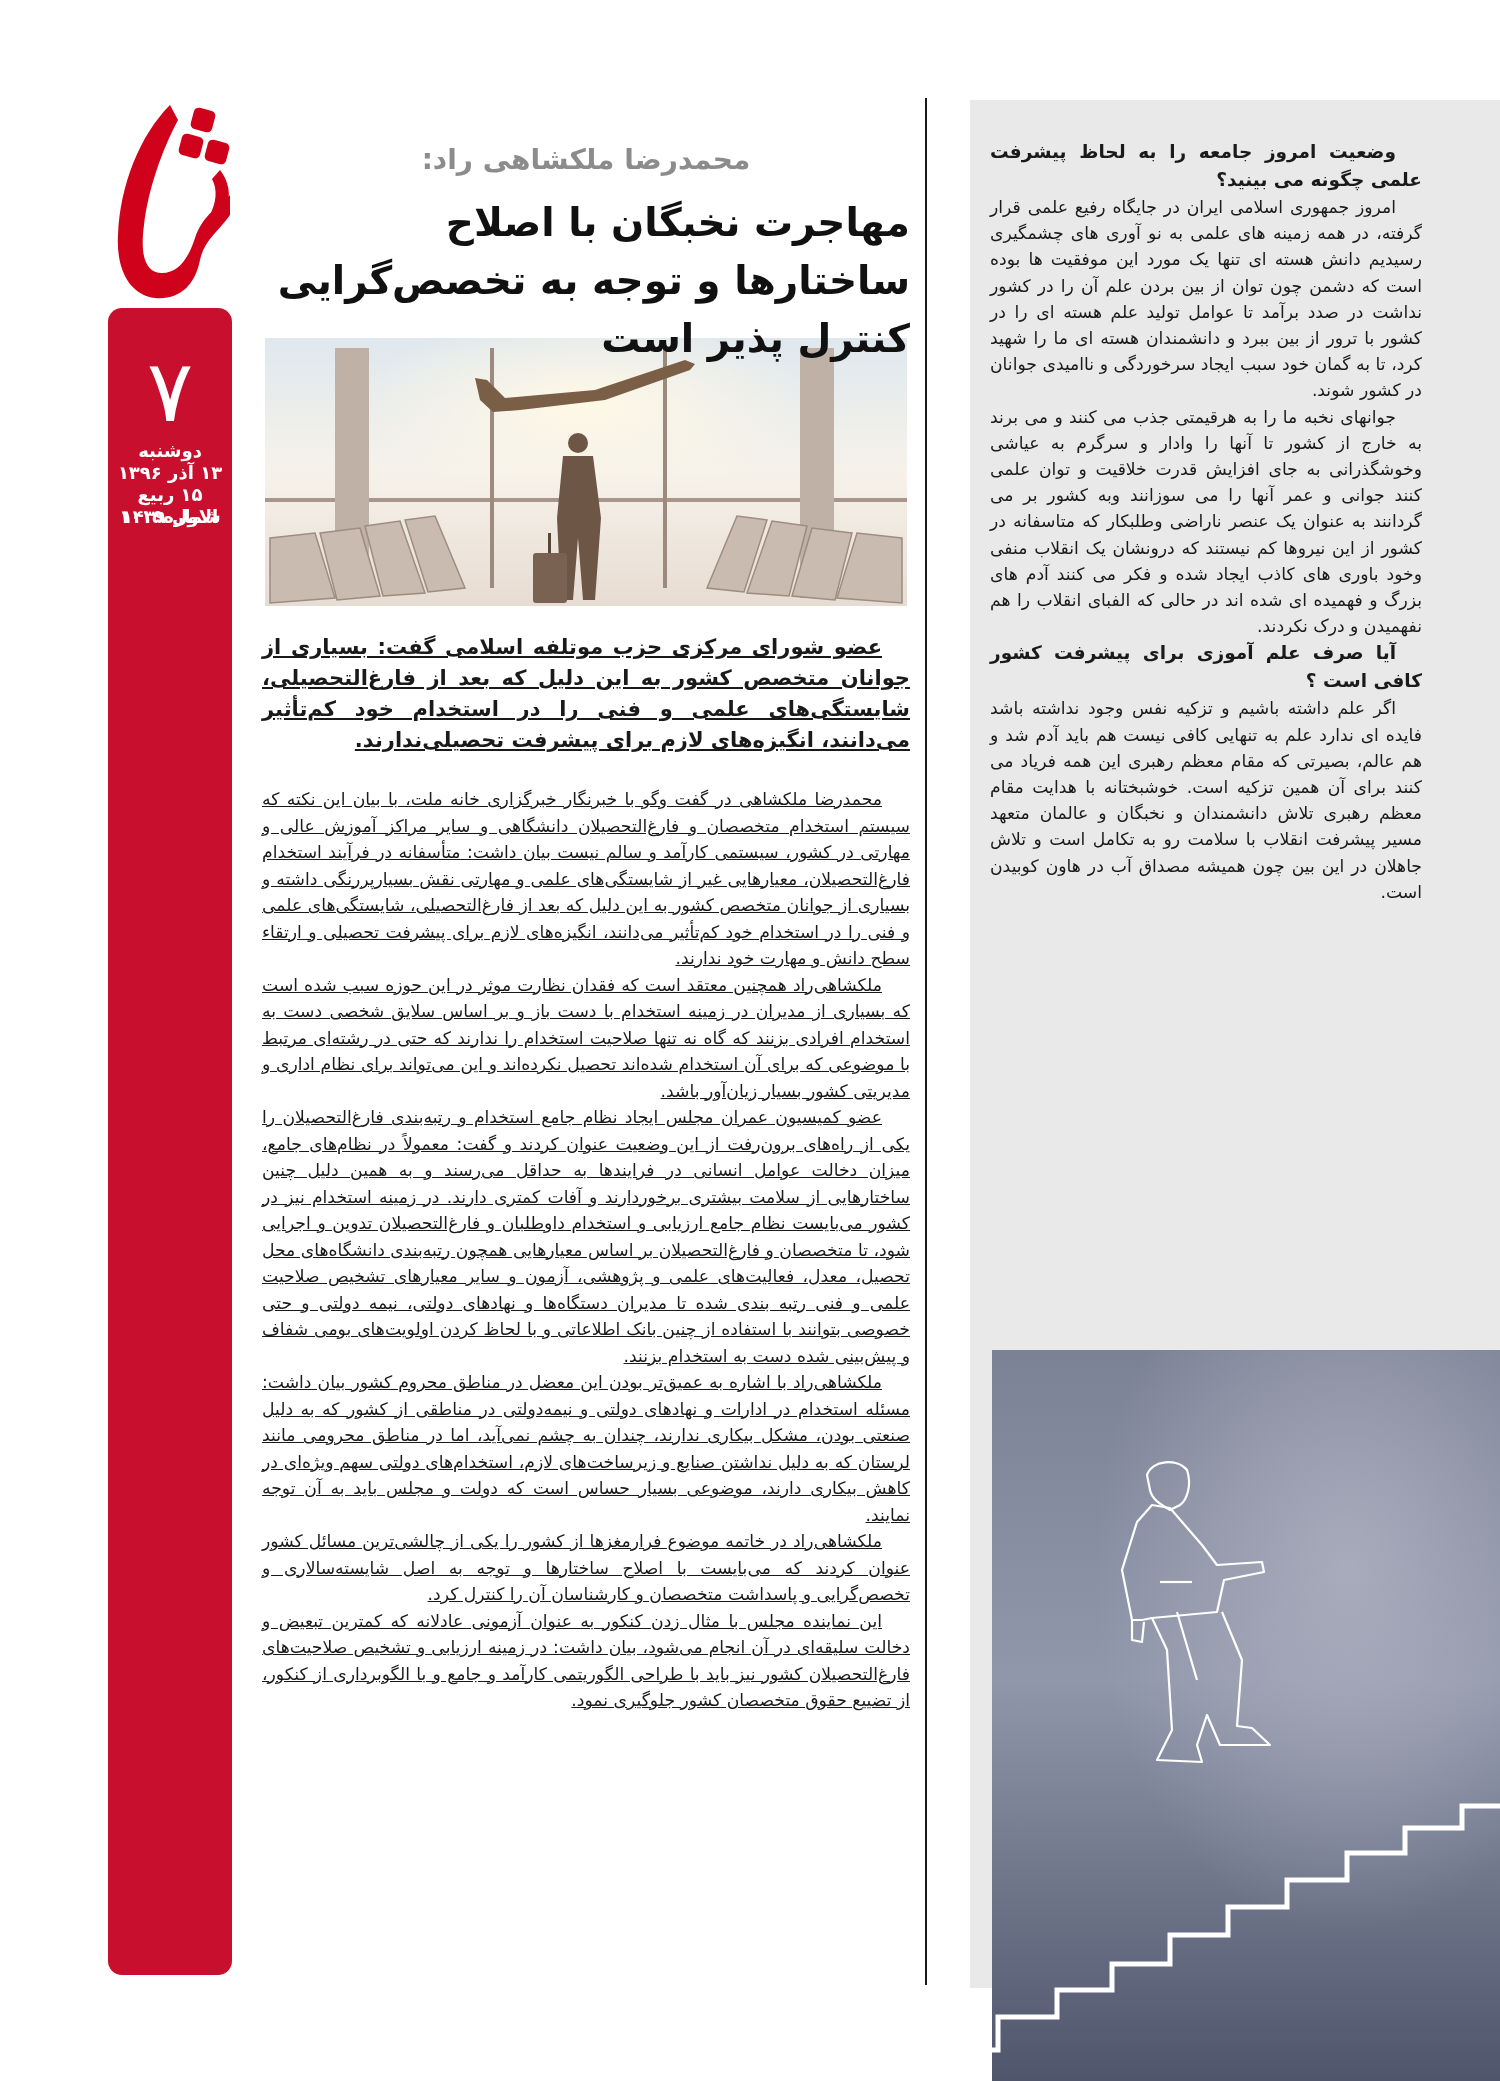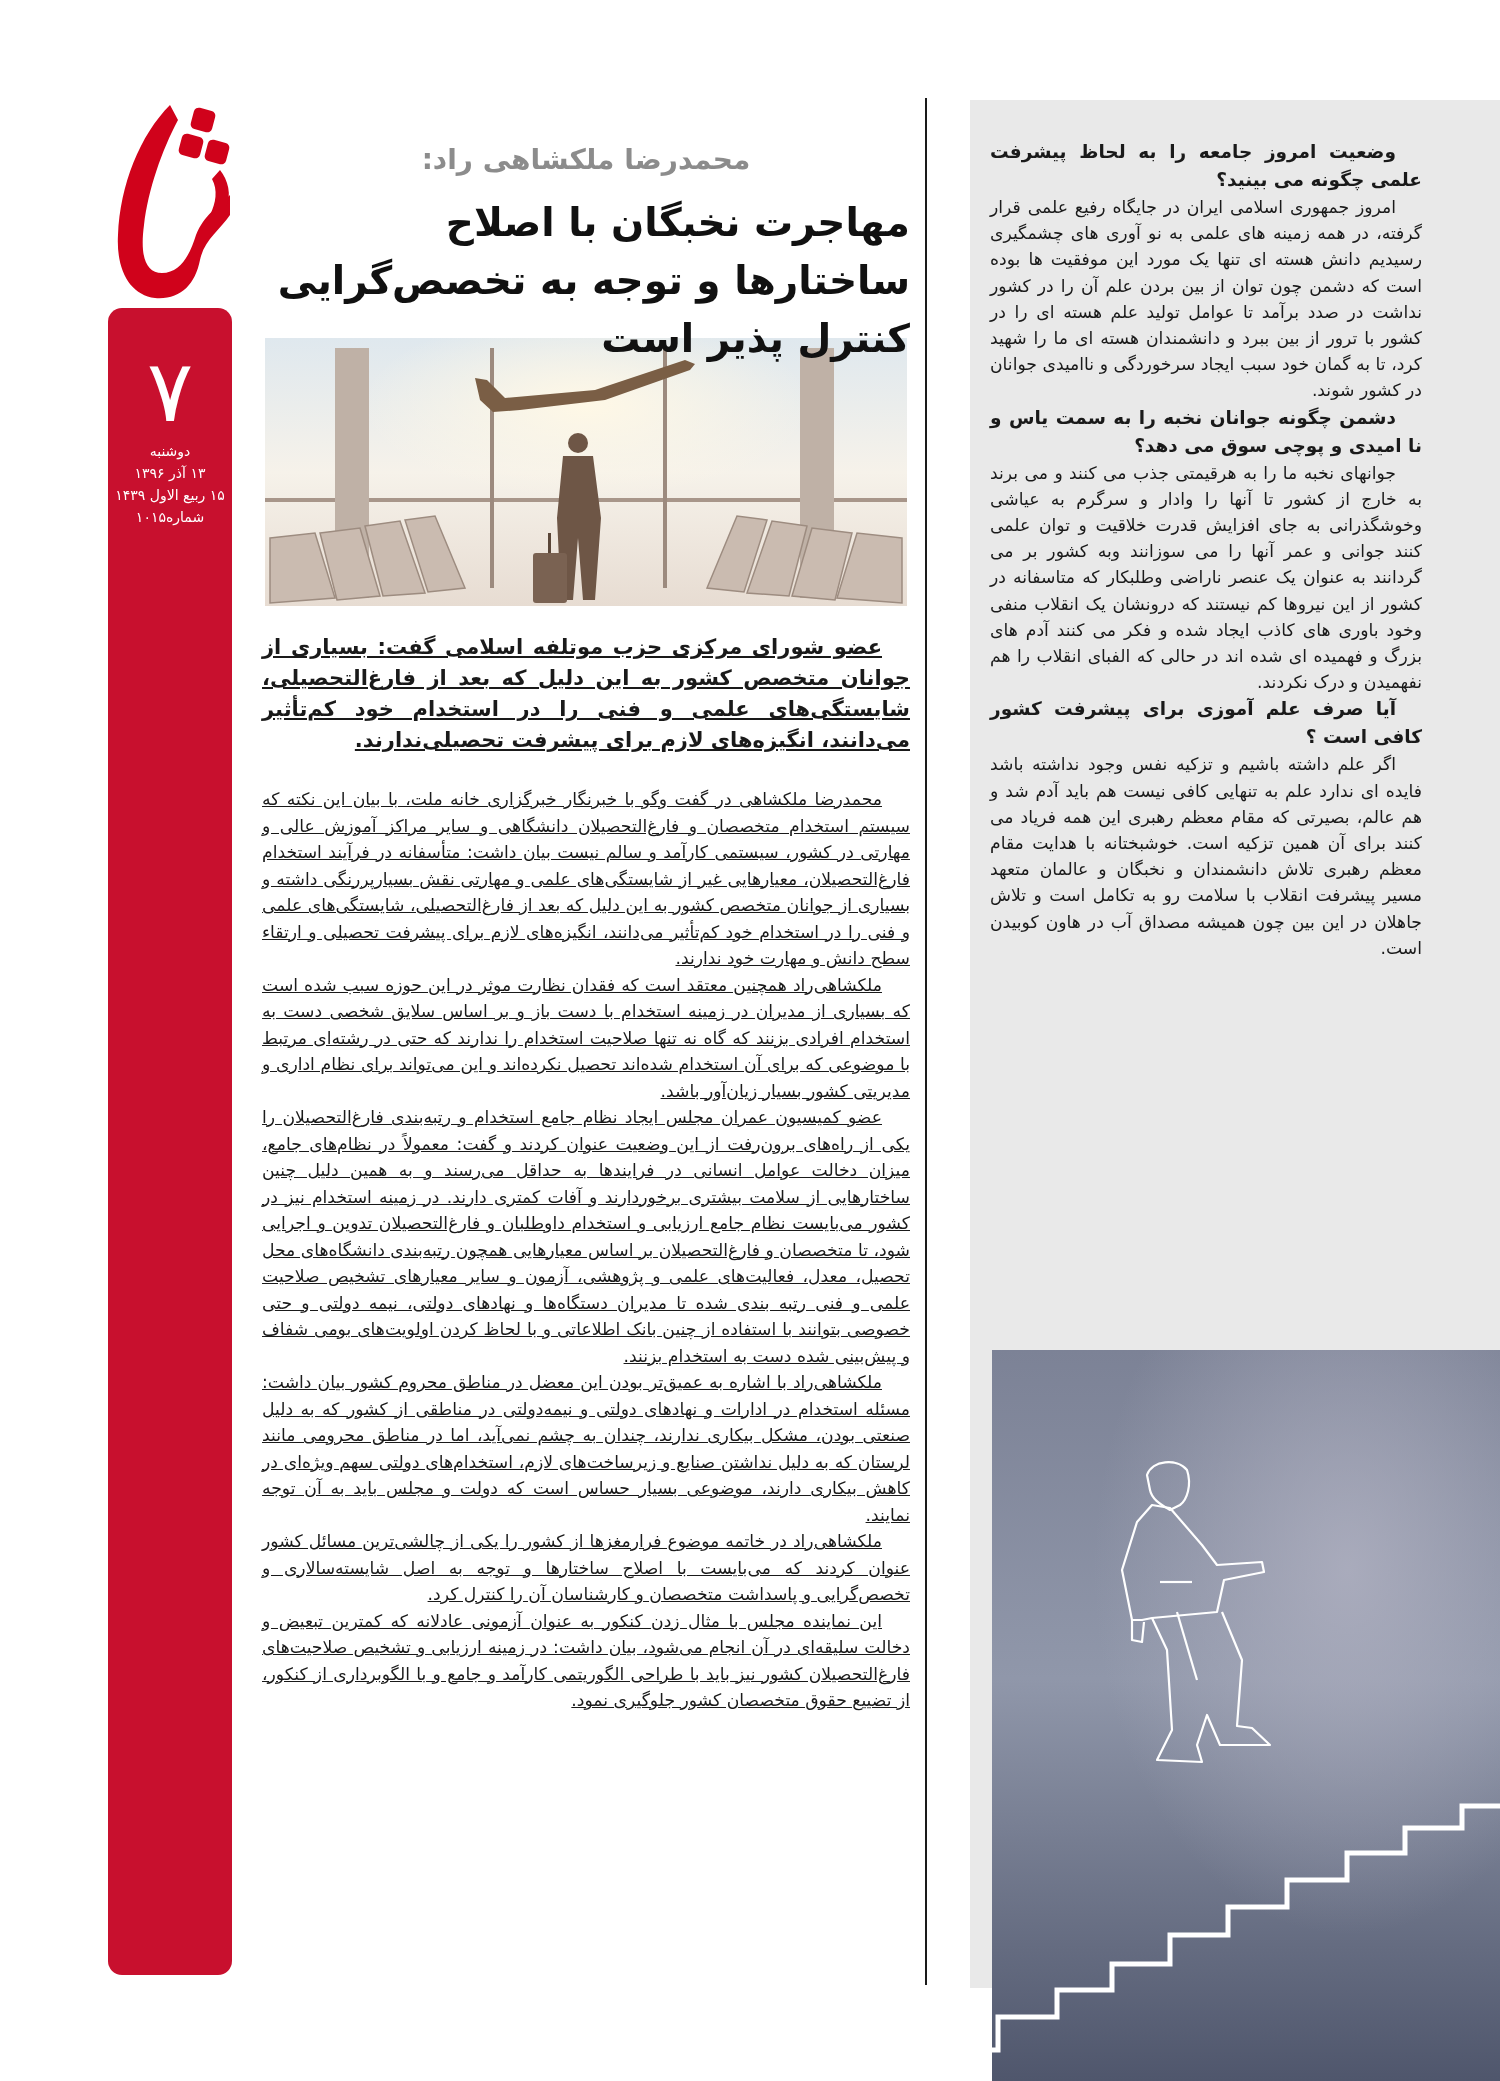--- a/index.html
+++ b/index.html
@@ -4,21 +4,21 @@
 <style>
   html,body{margin:0;padding:0;}
   body{width:1500px;height:2081px;background:#ffffff;position:relative;overflow:hidden;
        font-family:"DejaVu Sans","Liberation Sans",sans-serif;color:#1a1a1a;}
   .abs{position:absolute;}
   
   #logo{left:100px;top:95px;width:135px;height:205px;}
   
   #sidebar{left:108px;top:308px;width:124px;height:1667px;background:#c8102e;border-radius:14px;}
   #page-number{left:0;top:38px;width:124px;text-align:center;color:#fff;font-size:86px;line-height:90px;font-family:"DejaVu Sans",sans-serif;}
-  .side-line{left:4px;width:116px;text-align:center;color:#fff;font-size:14px;font-weight:normal;line-height:22px;direction:rtl;}
+  .side-line{left:4px;width:116px;text-align:center;color:#fff;font-size:18px;font-weight:bold;line-height:22px;direction:rtl;}
   
   #divider{left:925px;top:98px;width:2px;height:1887px;background:#1a1a1a;}
   
   #main{left:262px;top:140px;width:648px;direction:rtl;}
   #kicker{position:absolute;left:0;top:0;width:648px;text-align:center;color:#8c8c8c;font-weight:bold;font-size:28px;line-height:40px;}
   #headline{position:absolute;left:0;top:54px;width:648px;text-align:right;font-weight:bold;font-size:39px;line-height:58px;color:#111;}
   #hero-photo{left:265px;top:338px;width:642px;height:268px;overflow:hidden;}
   #lead{position:absolute;left:0;top:492px;width:648px;font-weight:bold;font-size:21px;line-height:31px;text-align:justify;text-align-last:right;}
   #body{position:absolute;left:0;top:646px;width:648px;font-size:17.2px;line-height:26.5px;text-align:justify;}
   #body p,#lead p{margin:0;text-indent:28px;text-decoration:underline;}
@@ -103,21 +103,20 @@
     <p>ملکشاهی‌راد با اشاره به عمیق‌تر بودن این معضل در مناطق محروم کشور بیان داشت: مسئله استخدام در ادارات و نهادهای دولتی و نیمه‌دولتی در مناطقی از کشور که به دلیل صنعتی بودن، مشکل بیکاری ندارند، چندان به چشم نمی‌آید، اما در مناطق محرومی مانند لرستان که به دلیل نداشتن صنایع و زیرساخت‌های لازم، استخدام‌های دولتی سهم ویژه‌ای در کاهش بیکاری دارند، موضوعی بسیار حساس است که دولت و مجلس باید به آن توجه نمایند.</p>
     <p>ملکشاهی‌راد در خاتمه موضوع فرارمغزها از کشور را یکی از چالشی‌ترین مسائل کشور عنوان کردند که می‌بایست با اصلاح ساختارها و توجه به اصل شایسته‌سالاری و تخصص‌گرایی و پاسداشت متخصصان و کارشناسان آن را کنترل کرد.</p>
     <p>این نماینده مجلس با مثال زدن کنکور به عنوان آزمونی عادلانه که کمترین تبعیض و دخالت سلیقه‌ای در آن انجام می‌شود، بیان داشت: در زمینه ارزیابی و تشخیص صلاحیت‌های فارغ‌التحصیلان کشور نیز باید با طراحی الگوریتمی کارآمد و جامع و با الگوبرداری از کنکور، از تضییع حقوق متخصصان کشور جلوگیری نمود.</p>
   </div>
 </div>
 
 <div id="right-panel" class="abs"></div>
 <div id="right-text" class="abs">
   <p class="q">وضعیت امروز جامعه را به لحاظ پیشرفت علمی چگونه می بینید؟</p>
   <p>امروز جمهوری اسلامی ایران در جایگاه رفیع علمی قرار گرفته، در همه زمینه های علمی به نو آوری های چشمگیری رسیدیم دانش هسته ای تنها یک مورد این موفقیت ها بوده است که دشمن چون توان از بین بردن علم آن را در کشور نداشت در صدد برآمد تا عوامل تولید علم هسته ای را در کشور با ترور از بین ببرد و دانشمندان هسته ای ما را شهید کرد، تا به گمان خود سبب ایجاد سرخوردگی و ناامیدی جوانان در کشور شوند.</p>
-  <p class="q">دشمن چگونه جوانان نخبه را به سمت یاس و نا امیدی و پوچی سوق می دهد؟</p>
   <p>جوانهای نخبه ما را به هرقیمتی جذب می کنند و می برند به خارج از کشور تا آنها را وادار و سرگرم به عیاشی وخوشگذرانی به جای افزایش قدرت خلاقیت و توان علمی کنند جوانی و عمر آنها را می سوزانند وبه کشور بر می گردانند به عنوان یک عنصر ناراضی وطلبکار که متاسفانه در کشور از این نیروها کم نیستند که درونشان یک انقلاب منفی وخود باوری های کاذب ایجاد شده و فکر می کنند آدم های بزرگ و فهمیده ای شده اند در حالی که الفبای انقلاب را هم نفهمیدن و درک نکردند.</p>
   <p class="q">آیا صرف علم آموزی برای پیشرفت کشور کافی است ؟</p>
   <p>اگر علم داشته باشیم و تزکیه نفس وجود نداشته باشد فایده ای ندارد علم به تنهایی کافی نیست هم باید آدم شد و هم عالم، بصیرتی که مقام معظم رهبری این همه فریاد می کنند برای آن همین تزکیه است. خوشبختانه با هدایت مقام معظم رهبری تلاش دانشمندان و نخبگان و عالمان متعهد مسیر پیشرفت انقلاب با سلامت رو به تکامل است و تلاش جاهلان در این بین چون همیشه مصداق آب در هاون کوبیدن است.</p>
 </div>
 
 <svg id="stairs-photo" class="abs" viewBox="0 0 508 731" preserveAspectRatio="none">
   <defs>
     <linearGradient id="wall" x1="0" y1="0" x2="0" y2="1">
       <stop offset="0" stop-color="#7c8296"></stop>
       <stop offset="0.45" stop-color="#9097aa"></stop>

